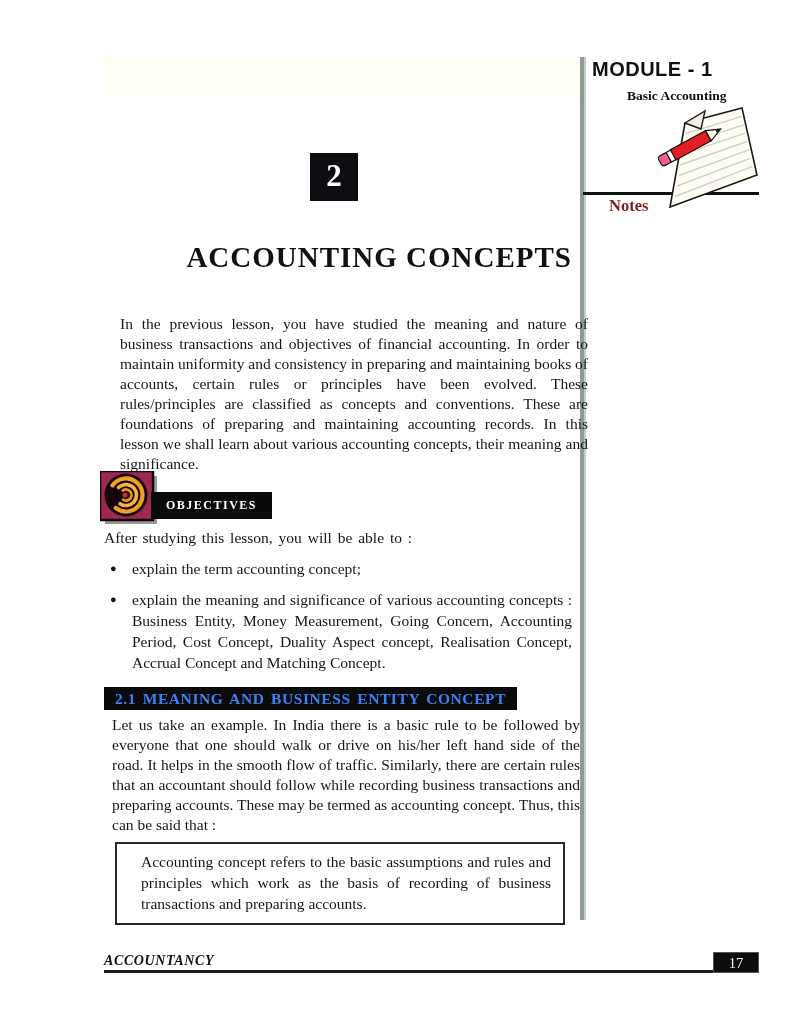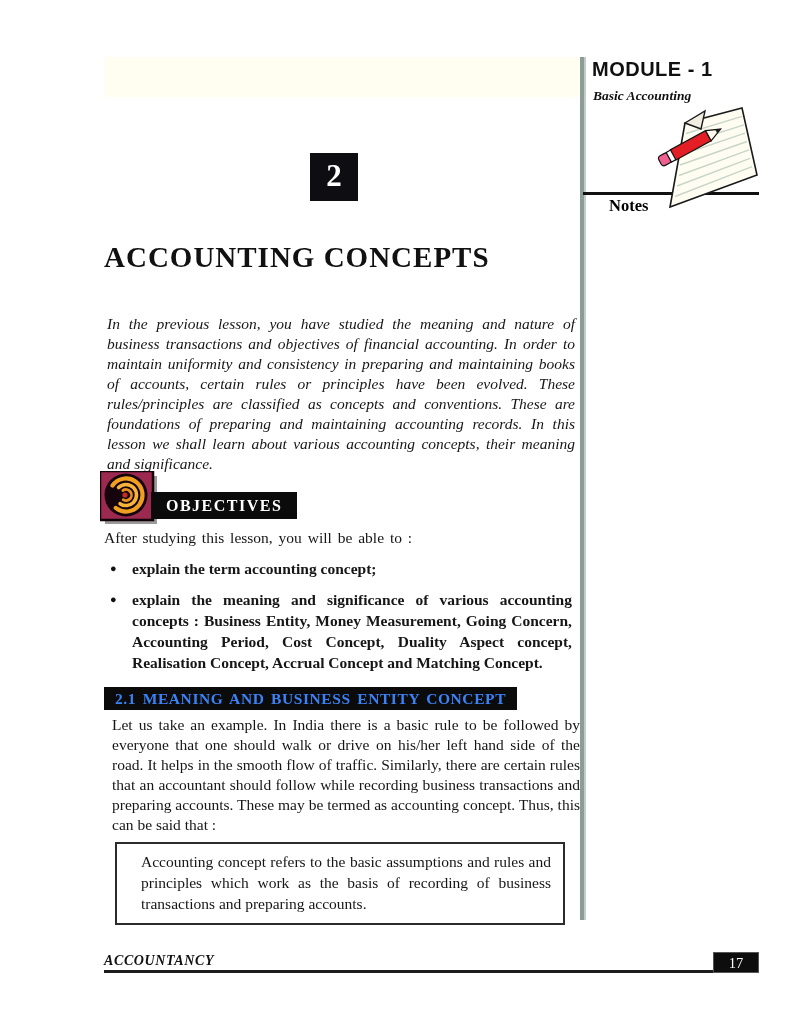--- a/index.html
+++ b/index.html
@@ -33,23 +33,22 @@
     position: absolute;
     left: 580px; top: 58px;
     font-family: "Liberation Sans", sans-serif;
     font-weight: bold;
     font-size: 20px;
     letter-spacing: 0.5px;
     color: #101010;
   }
   .module-subtitle {
     position: absolute;
-    left: 581px; top: 88px;
-    font-weight: bold;
-    font-style: italic;
+    left: 615px; top: 88px;
+    font-weight: bold;
     font-size: 13.5px;
     color: #101010;
   }
   .notes-rule {
     position: absolute;
     left: 571px; top: 192px;
     width: 176px; height: 2.5px;
     background: #111;
     z-index: 1;
   }
@@ -57,63 +56,63 @@
     position: absolute;
     left: 625px; top: 98px;
     width: 140px; height: 125px;
     z-index: 2;
   }
   .notes-label {
     position: absolute;
     left: 597px; top: 196px;
     font-weight: bold;
     font-size: 16.5px;
-    color: #000000;
+    color: #7f1d1d;
     z-index: 3;
   }
   
   .main { position: absolute; left: 92px; top: 0; width: 468px; }
   .lesson-num {
     position: absolute;
     left: 206px; top: 153px;
     width: 48px; height: 48px;
     background: #0d0d12;
     color: #ffffff;
     font-weight: bold;
     font-size: 31px;
     text-align: center;
     line-height: 46px;
   }
   .lesson-title {
     position: absolute;
     left: 0; top: 241px;
     width: 468px;
-    text-align: left;
+    text-align: right;
     font-weight: bold;
     font-size: 29px;
     letter-spacing: 1px;
     color: #111;
   }
   .para {
     text-align: justify;
     font-size: 15.5px;
     line-height: 20px;
     color: #161616;
   }
-  .intro-para { position: absolute; left: 3px; top: 314px; width: 468px; font-style: italic; }
+  .intro-para { position: absolute; left: 16px; top: 314px; width: 468px; }
   .obj-head { position: absolute; left: -4px; top: 471px; width: 468px; height: 56px; }
   .obj-icon { position: absolute; left: 0; top: 0; width: 58px; height: 54px; }
   .obj-label {
     position: absolute;
     left: 51px; top: 21px;
     height: 27px;
     background: #0b0b0b;
     color: #ffffff;
     font-weight: bold;
-    font-size: 16px;
+    font-size: 12px;
     letter-spacing: 1.5px;
     line-height: 27px;
     padding: 0 15px;
     white-space: nowrap;
   }
   .lead-in {
     position: absolute; left: 0; top: 529px; width: 468px;
     font-size: 15.5px; color: #161616;
     word-spacing: 2px;
   }
@@ -126,21 +125,20 @@
     line-height: 20px;
     padding-left: 6px;
     color: #111;
   }
   .bullet-text {
     flex: 1;
     text-align: justify;
     font-size: 15.5px;
     line-height: 21px;
     color: #161616;
-    font-weight: bold;
   }
   .section-bar {
     position: absolute; left: 0; top: 687px;
     height: 23px;
     background: #0b0b0b;
     color: #3b82f6;
     font-weight: bold;
     font-size: 15.5px;
     line-height: 23px;
     letter-spacing: 0.6px;

